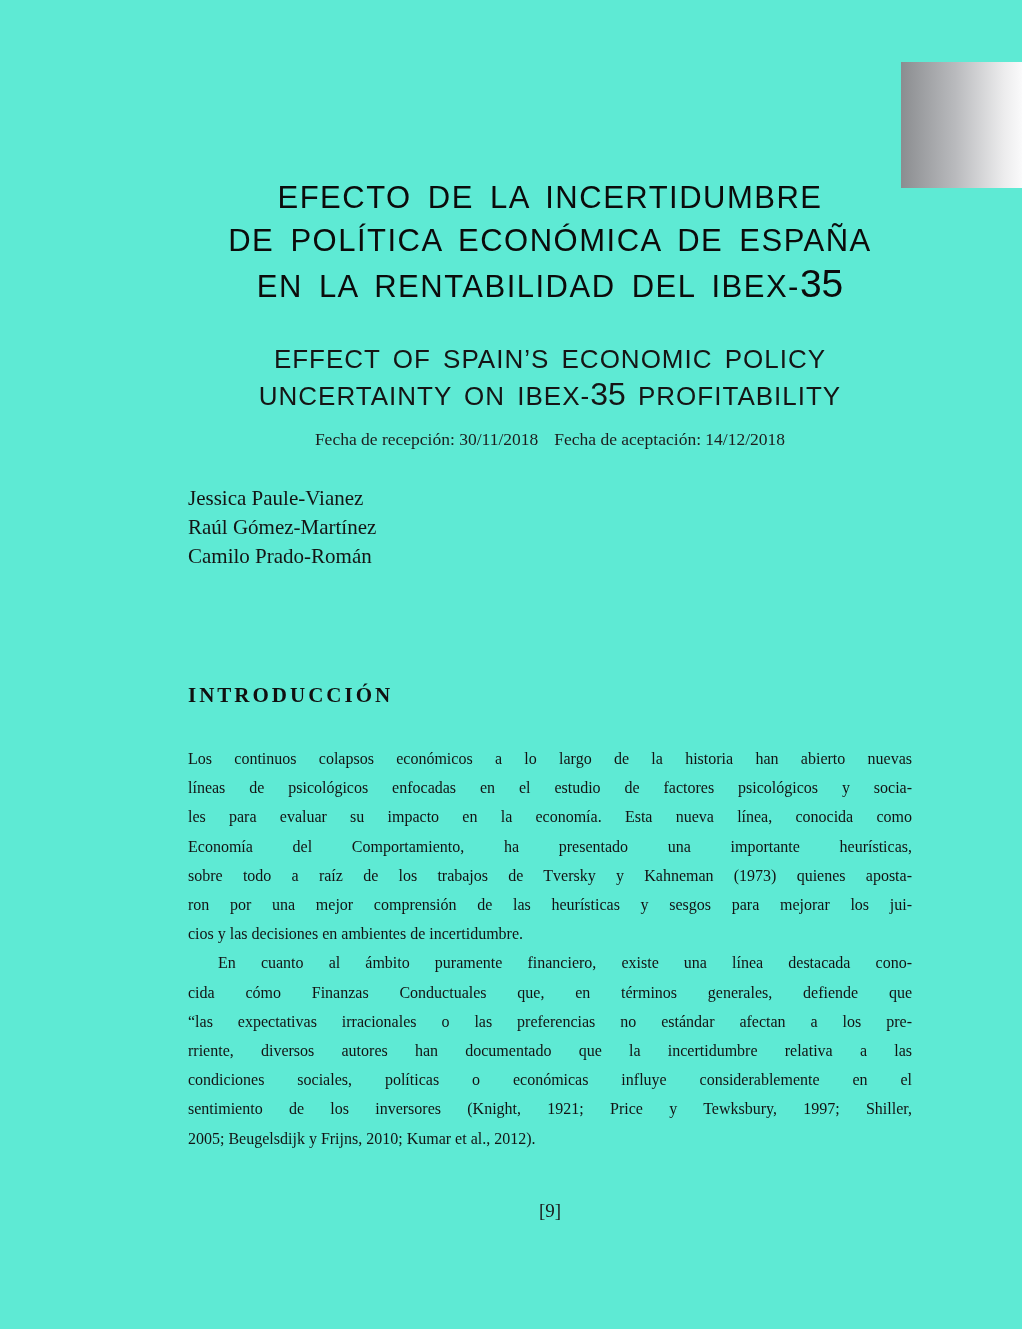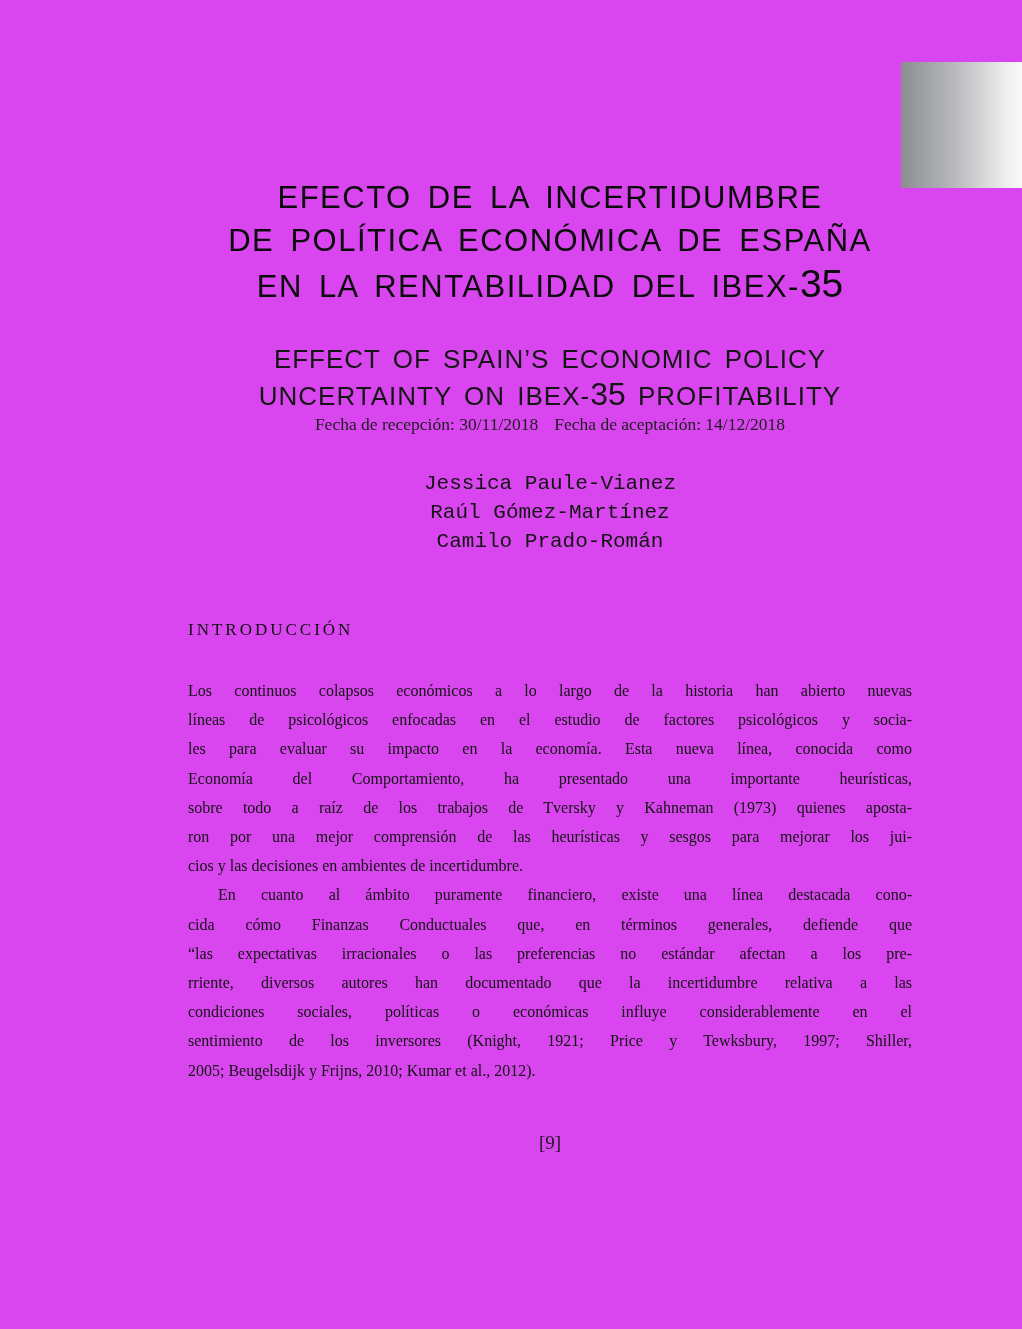--- a/index.html
+++ b/index.html
@@ -1,19 +1,19 @@
 <!DOCTYPE html>
 <html><head>
 <meta charset="utf-8">
 <style>
   html,body{margin:0;padding:0;background:#ffffff;}
   .sheet{
     position:relative;
     width:1022px;height:1329px;
-    background:#d946ef;
+    background:#5eead4;
     font-family:"Liberation Serif", serif;
     color:#141414;
     overflow:hidden;
   }
   .ornament{
     position:absolute;
     top:62px;left:901px;
     width:121px;height:126px;
     background:linear-gradient(90deg,#8b8d90 0%,#b9babd 45%,#ececed 85%,#fafafb 100%);
   }
@@ -41,39 +41,40 @@
     font-family:"Liberation Sans", sans-serif;
     font-size:26px;
     line-height:35px;
     letter-spacing:1px;
     word-spacing:4px;
     color:#151515;
   }
   .subtitle .bignum{font-size:32px;letter-spacing:0;}
   
   .dates{
+    margin-top:15px;
     text-align:center;
     font-size:17.5px;
     color:#1d1d1d;
   }
   .dates span{margin:0 8px;}
   
   .authors{
     margin-top:34px;
-    text-align:center;
+    text-align:left;
     font-size:21px;
     line-height:29px;
-    font-family:Liberation Mono, monospace;
   }
   
   .section-heading{
-    margin-top:64px;
-    font-size:17px;
+    margin-top:112px;
+    font-size:21px;
     letter-spacing:3px;
     color:#101010;
+    font-weight:bold;
   }
   
   .paragraph{
     margin-top:36px;
     font-size:16px;
     line-height:29.2px;
     color:#131313;
   }
   .paragraph + .paragraph{margin-top:0;}
   .line{

